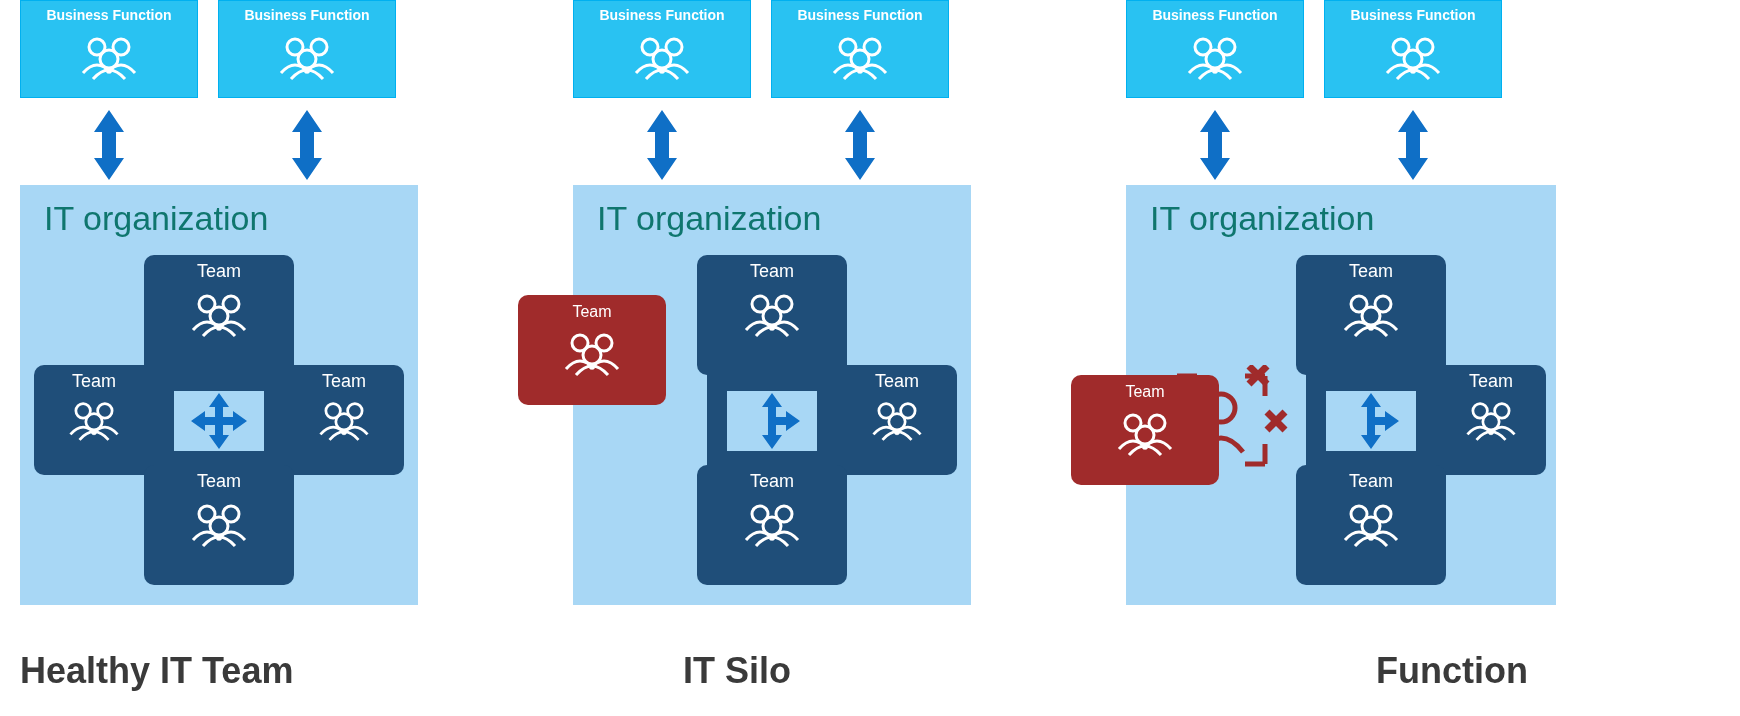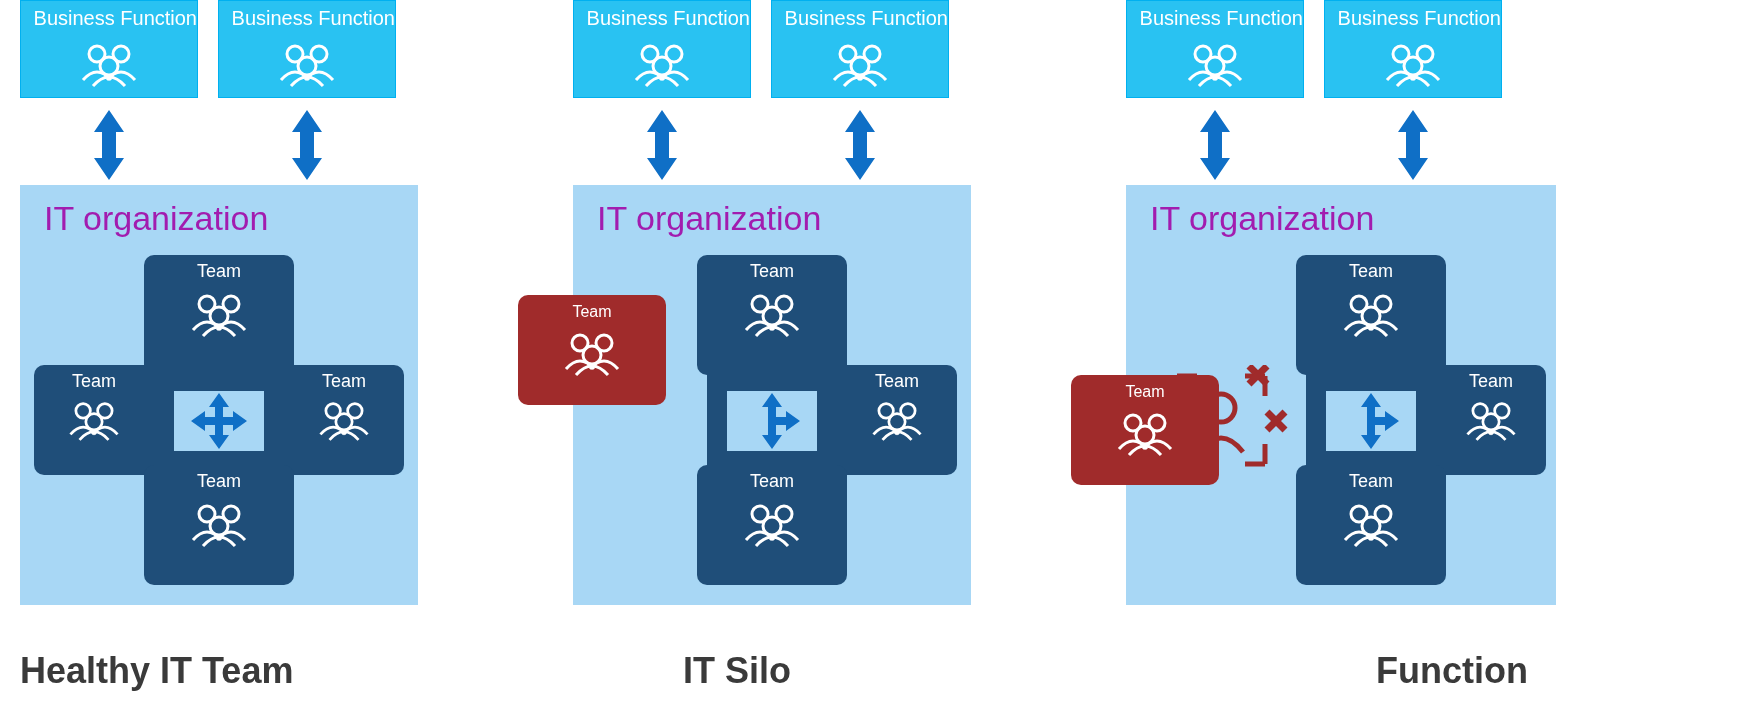--- a/index.html
+++ b/index.html
@@ -29,23 +29,22 @@
     height: 98px;
     border: 1px solid #00B0F0;
     background: #29C2F2;
     color: #ffffff;
     text-align: center;
     padding-top: 6px;
   }
   .bf-box.b1 { left: 0; }
   .bf-box.b2 { left: 198px; }
   .bf-label {
-    font-size: 20px;
-    font-weight: 400;
-    text-align: right;
+    font-size: 14px;
+    font-weight: 700;
   }
 
   .arrow-row {
     position: relative;
     height: 80px;
   }
   .double-arrow {
     position: absolute;
     width: 30px;
     height: 70px;
@@ -60,21 +59,21 @@
     top: 185px;
     width: 398px;
     height: 420px;
     background: #A8D7F5;
     color: #ffffff;
   }
   .org-title {
     font-size: 34px;
     font-weight: 300;
     padding: 14px 0 0 24px;
-    color: #a21caf;
+    color: #0f766e;
   }
 
   .cluster {
     position: absolute;
     left: 14px;
     top: 70px;
     width: 370px;
     height: 330px;
   }
 

